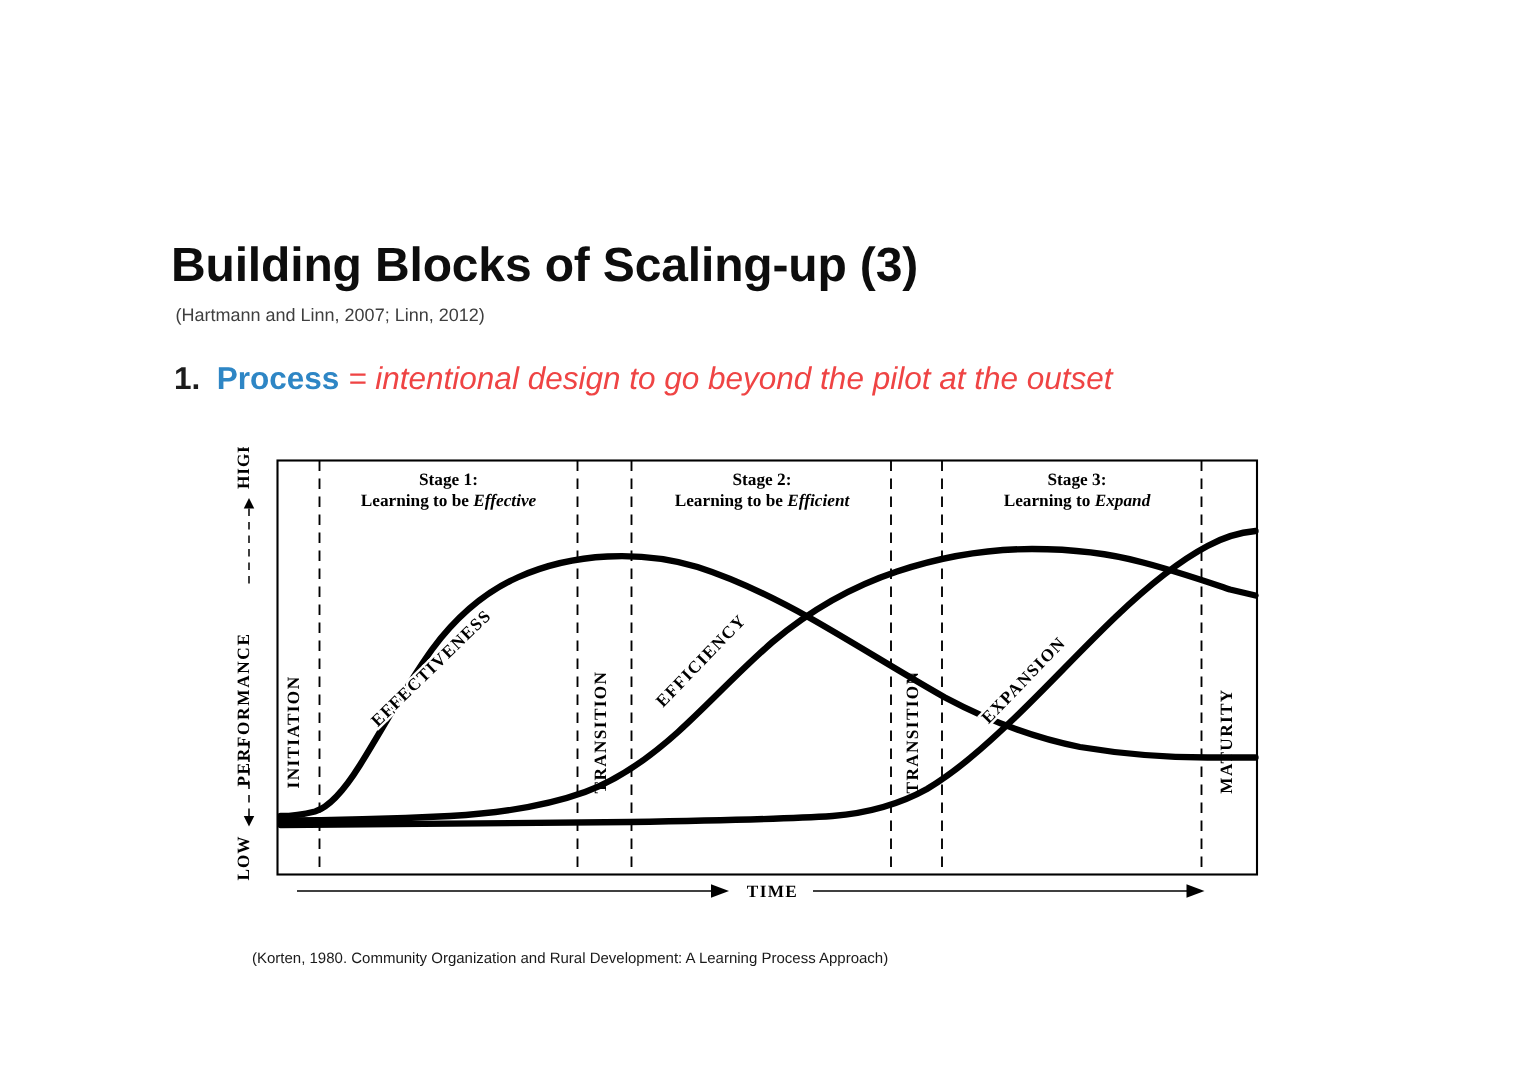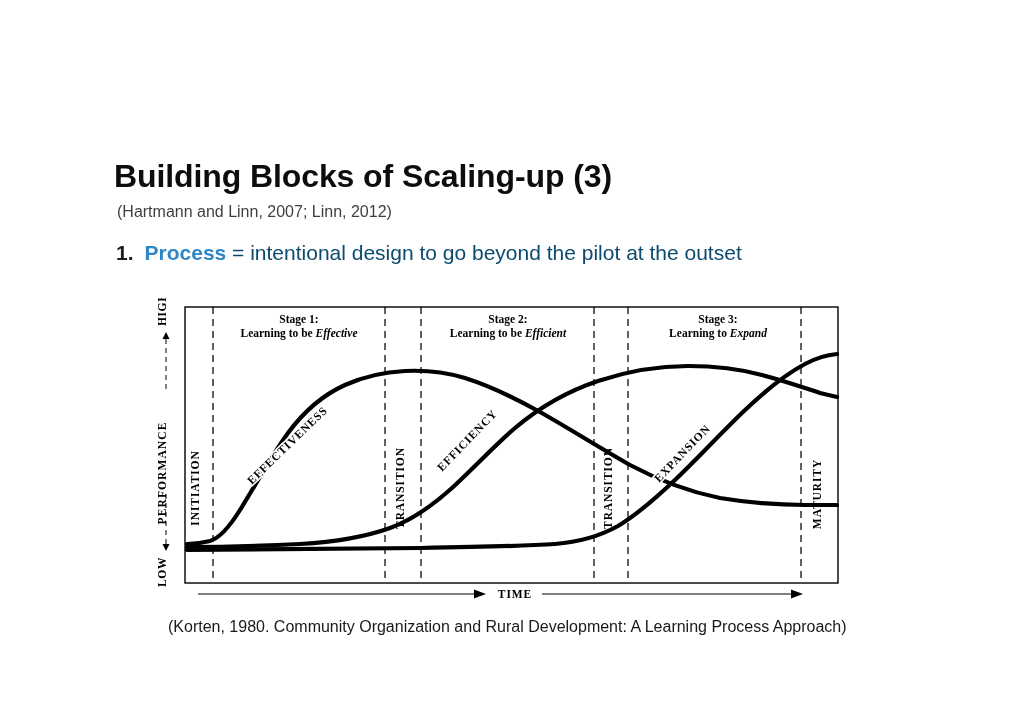--- a/index.html
+++ b/index.html
@@ -34,21 +34,21 @@
     font-size: 32px;
     font-weight: bold;
     letter-spacing: -0.1px;
     color: #0d0d0d;
     white-space: nowrap;
   }
   .title-citation {
     position: absolute;
     left: 117px;
     top: 157px;
-    font-size: 16px;
+    font-size: 12px;
     color: #3f3f3f;
     white-space: nowrap;
   }
 
   
   .bullet-row {
     position: absolute;
     left: 116px;
     top: 194px;
     font-size: 21px;
@@ -59,42 +59,43 @@
   .bullet-num {
     font-weight: bold;
     color: #1c1c1c;
     margin-right: 11px;
   }
   .bullet-key {
     font-weight: bold;
     color: #2e86c5;
   }
   .bullet-rest {
-    color: #0c4a6e;
+    color: #ef4444;
+    font-style: italic;
   }
 
   
   .figure {
     position: absolute;
     left: 140px;
     top: 252px;
     width: 720px;
     height: 350px;
   }
   .figure-svg {
     position: absolute;
     left: 0; top: 0;
   }
 
   .fig-caption {
     position: absolute;
     left: 168px;
-    top: 572px;
+    top: 588px;
     width: 700px;
-    font-size: 16px;
+    font-size: 10px;
     color: #1a1a1a;
     white-space: nowrap;
   }
 
   
   .serif { font-family: "Liberation Serif", serif; }
 </style>
 </head>
 <body>
 

